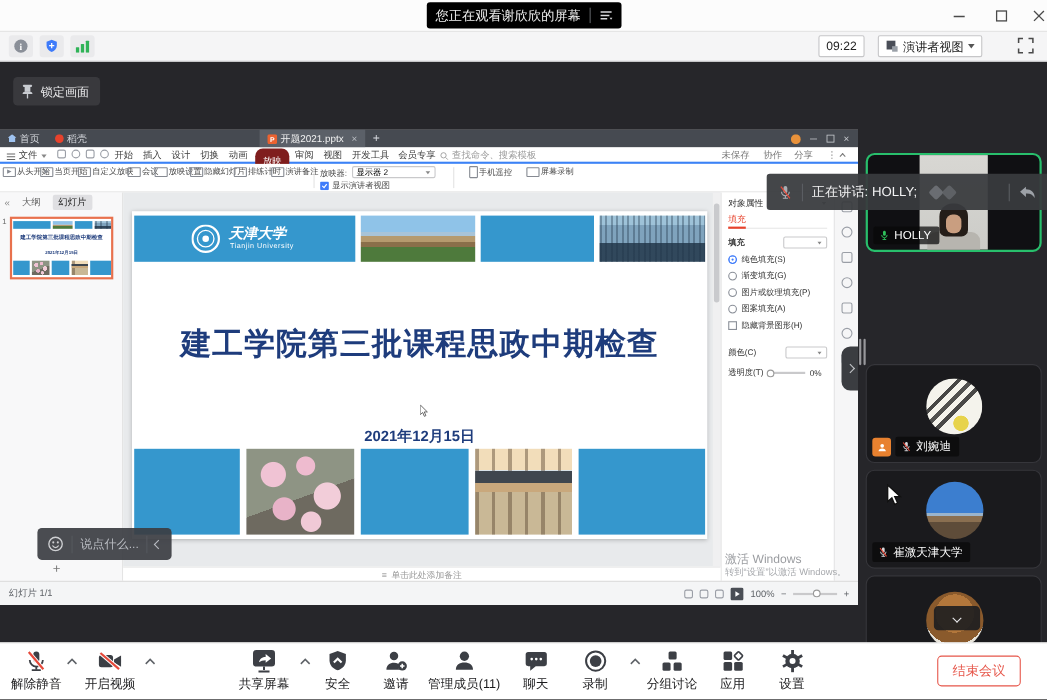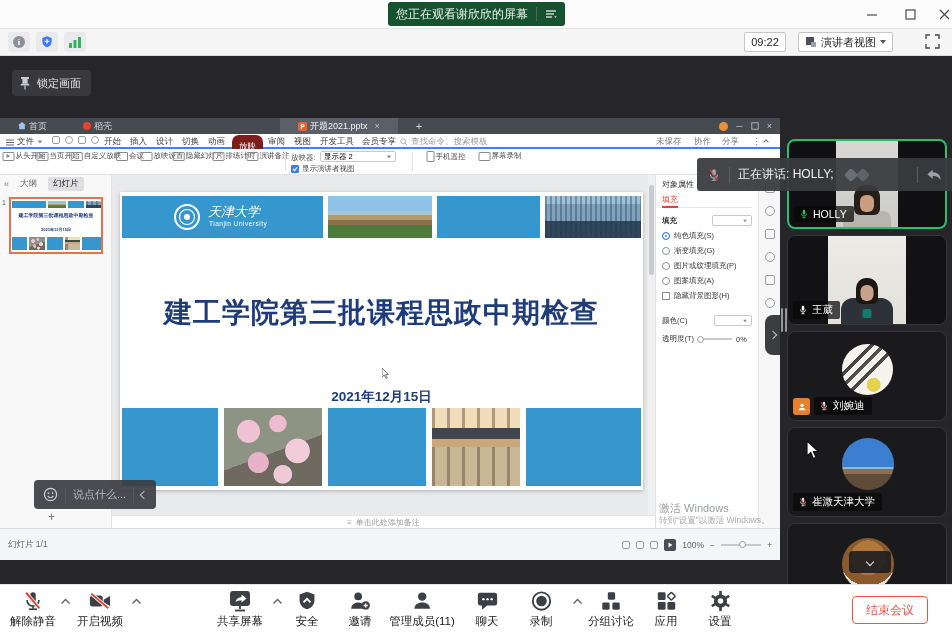--- a/index.html
+++ b/index.html
@@ -4,39 +4,39 @@
 <style>
   *{margin:0;padding:0;box-sizing:border-box}
   body{font-family:"Liberation Sans","DejaVu Sans",sans-serif;background:#000}
   .app{position:relative;width:952px;height:636px;background:#26262a;overflow:hidden}
   .abs{position:absolute}
   .fr{display:flex;align-items:center}
   svg{display:block}
 
   
   .tb1{position:absolute;left:0;top:0;width:952px;height:29px;background:#fcfcfc;border-bottom:1px solid #e4e4e4}
-  .pill{position:absolute;left:388px;top:2px;height:24px;background:#14532d;border-radius:3px;display:flex;align-items:center;padding:0 8px;gap:8px}
+  .pill{position:absolute;left:388px;top:2px;height:24px;background:#000000;border-radius:3px;display:flex;align-items:center;padding:0 8px;gap:8px}
   .pill-txt{color:#f1f1f1;font-size:12px;white-space:nowrap}
   .pill-div{width:1px;height:14px;background:#5c5f63}
   .wc{position:absolute;top:0;height:29px;width:28px;display:flex;align-items:center;justify-content:center;color:#4a4a4a;cursor:pointer}
 
   
   .tb2{position:absolute;left:0;top:29px;width:952px;height:27px;background:#f5f5f6;border-bottom:1px solid #dcdcde}
   .chipic{position:absolute;top:32px;width:22px;height:20px;background:#eaeaec;border-radius:3px;display:flex;align-items:center;justify-content:center}
   .timebox{position:absolute;left:744px;top:32px;width:42px;height:20px;border:1px solid #c6c6c8;border-radius:2px;background:#fff;display:flex;align-items:center;justify-content:center;font-size:11px;color:#222}
   .viewbox{position:absolute;left:798px;top:32px;height:20px;border:1px solid #c6c6c8;border-radius:2px;background:#fff;display:flex;align-items:center;gap:4px;padding:0 6px;font-size:11px;color:#222}
   .tri-d{width:0;height:0;border-left:3.5px solid transparent;border-right:3.5px solid transparent;border-top:4px solid #555}
 
   
   .lockbtn{position:absolute;left:12px;top:70px;height:26px;background:rgba(58,58,63,.94);border-radius:4px;display:flex;align-items:center;gap:6px;padding:0 10px 0 7px;color:#e9e9eb;font-size:11px;z-index:30}
 
   
   .wps{position:absolute;left:0;top:118px;width:780px;height:428px;background:#fff}
   .doctabs{position:absolute;left:0;top:0;width:780px;height:16px;background:#464a51;display:flex;align-items:center;font-size:9px;color:#d6d9de}
-  .dtab{display:flex;align-items:center;gap:3px;padding:0 18px;height:16px}
+  .dtab{display:flex;align-items:center;gap:3px;padding:0 7px;height:16px}
   .dtab.active{background:#5b6068;color:#f2f2f2}
   .menurow{position:absolute;left:0;top:16px;width:780px;height:15px;background:#fff;border-bottom:2px solid #3b82f6;font-size:8.5px;color:#3c3c3c}
   .mtab{position:absolute;top:2px;white-space:nowrap}
   .mtab.pill{background:#7f1d1d;color:#fff;border-radius:7px;padding:1px 7px;top:1px}
   .ribbon{position:absolute;left:0;top:31px;width:780px;height:26px;background:#fff;border-bottom:1px solid #e2e2e2}
   .rbtn{position:absolute;top:2px;display:flex;align-items:center;gap:1px;transform:translateX(-50%);white-space:nowrap}
   .rbtn .t{font-size:7.5px;color:#4a4a4a}
   .ric{width:12px;height:9px;border:1px solid #868a92;border-radius:1px;position:relative}
   .ric.play:after{content:"";position:absolute;left:3px;top:1.5px;border-left:4px solid #868a92;border-top:2.5px solid transparent;border-bottom:2.5px solid transparent}
   .rsep{position:absolute;top:3px;width:1px;height:19px;background:#e3e3e3}
@@ -56,21 +56,21 @@
   .sdate{position:absolute;left:0;top:196px;width:100%;text-align:center;font-size:13.5px;font-weight:bold;color:#1e3c7c}
   .props{position:absolute;left:655px;top:57px;width:103px;height:353px;background:#fff;border-left:1px solid #e2e2e2;padding:4px 6px;font-size:7.5px;color:#333}
   .prow{display:flex;align-items:center;gap:4px;margin-top:5px}
   .radio{width:8px;height:8px;border:1px solid #8a8f98;border-radius:50%;flex:none}
   .radio.sel{border-color:#3e7bfa;box-shadow:inset 0 0 0 2px #fff;background:#3e7bfa}
   .ckbox{width:8px;height:8px;border:1px solid #8a8f98;flex:none}
   .ddl{border:1px solid #c9c9cb;border-radius:2px;height:11px;display:flex;align-items:center;justify-content:space-between;padding:0 3px;background:#fff}
   .wstrip{position:absolute;left:758px;top:57px;width:22px;height:353px;background:#f6f6f7;border-left:1px solid #e6e6e6;display:flex;flex-direction:column;align-items:center;padding-top:8px;gap:13px}
   .sic{width:10px;height:10px;border:1px solid #9a9ea6;border-radius:2px}
   .notesbar{position:absolute;left:112px;top:397px;width:543px;height:13px;background:#fff;border-top:1px solid #e4e4e4;display:flex;align-items:center;justify-content:center;gap:4px;font-size:8px;color:#9a9a9a}
-  .statusbar{position:absolute;left:0;top:410px;width:780px;height:32px;background:#f4f5f6;border-top:1px solid #ddd;font-size:8.5px;color:#5f6368;display:flex;align-items:center;padding:0 8px;gap:6px}
+  .statusbar{position:absolute;left:0;top:410px;width:780px;height:22px;background:#f4f5f6;border-top:1px solid #ddd;font-size:8.5px;color:#5f6368;display:flex;align-items:center;padding:0 8px;gap:6px}
 
   
   .chatbar{position:absolute;left:34px;top:480px;height:29px;background:rgba(59,61,66,.92);border-radius:4px;display:flex;align-items:center;gap:7px;padding:0 9px;z-index:40;color:#b9bcc2}
   .wm1{position:absolute;left:659px;top:501px;font-size:11px;color:#9b9da1;z-index:25}
   .wm2{position:absolute;left:659px;top:515px;font-size:8.5px;color:#a6a8ac;z-index:25}
   .handle{position:absolute;left:765px;top:315px;width:15px;height:40px;background:#3b3d41;border-radius:8px 0 0 8px;z-index:45;display:flex;align-items:center;justify-content:center}
   .grip{position:absolute;left:781px;top:308px;z-index:45;display:flex;gap:2px}
   .grip i{display:block;width:2px;height:24px;background:#97979b;border-radius:1px}
   .carr{width:6px;height:6px;border-right:1.6px solid #c3c5c9;border-bottom:1.6px solid #c3c5c9}
   .speakbar{position:absolute;left:697px;top:158px;width:255px;height:33px;background:rgba(56,58,62,.94);border-radius:3px 0 0 3px;z-index:60;display:flex;align-items:center;padding:0 10px;gap:8px}
@@ -350,21 +350,21 @@
     </div>
 
     <div class="canvas">
       <div class="slide">
         <div class="sb" style="left:2px;top:4px;width:201px;height:42px">
           <svg class="abs" style="left:52px;top:8px" width="26" height="26" viewBox="0 0 26 26">
               <circle cx="13" cy="13" r="12" fill="none" stroke="#fff" stroke-width="2"></circle>
               <circle cx="13" cy="13" r="7.5" fill="none" stroke="#fff" stroke-width="1.2"></circle>
               <circle cx="13" cy="13" r="3" fill="#fff"></circle>
             </svg>
-          <div class="abs" style="left:86px;top:7px;color:#fff;font-size:13px;font-weight:normal;font-style:italic;font-family:'Liberation Serif','DejaVu Serif',serif">天津大学</div>
+          <div class="abs" style="left:86px;top:7px;color:#fff;font-size:13px;font-weight:bold;font-style:italic;font-family:'Liberation Serif','DejaVu Serif',serif">天津大学</div>
           <div class="abs" style="left:87px;top:24px;color:#fff;font-size:6.5px;letter-spacing:.5px">Tianjin University</div>
         </div>
         <div class="ph ph1" style="left:208px;top:4px;width:104px;height:42px"></div>
         <div class="sb" style="left:317px;top:4px;width:103px;height:42px"></div>
         <div class="ph ph2" style="left:425px;top:4px;width:96px;height:42px"></div>
 
         <div class="stitle">建工学院第三批课程思政中期检查</div>
         <svg class="abs" style="left:262px;top:176px" width="8" height="11" viewBox="0 0 8 11">
             <polygon points="0,0 0,9 2.3,7 3.8,10.5 5.2,9.8 3.7,6.5 6.5,6.5" fill="#fff" stroke="#555" stroke-width="0.8"></polygon>
           </svg>
@@ -528,39 +528,20 @@
             <rect x="9" y="2" width="6" height="11" rx="3"></rect>
           </g>
           <path d="M6 11a6 6 0 0 0 12 0" fill="none" stroke="#2fc25b" stroke-width="2"></path>
           <line x1="12" y1="17.5" x2="12" y2="21" stroke="#2fc25b" stroke-width="2"></line>
           <line x1="8" y1="21" x2="16" y2="21" stroke="#2fc25b" stroke-width="2"></line>
         </svg>
       <span>HOLLY</span>
     </div>
   </div>
 
-  <div class="tile" style="top:235px;height:90px;background:#121215">
-    <div class="vband" style="width:78px;background:linear-gradient(#edebe7,#e2e0da)">
-      <div class="abs" style="left:50%;bottom:0;transform:translateX(-50%);width:52px;height:26px;background:#2d3238;border-radius:12px 12px 0 0"></div>
-      <div class="abs" style="left:50%;bottom:20px;transform:translateX(-50%);width:22px;height:26px;background:#1c1712;border-radius:10px 10px 5px 5px"></div>
-      <div class="abs" style="left:50%;bottom:23px;transform:translateX(-50%);width:13px;height:16px;background:#c8a28c;border-radius:6px"></div>
-      <div class="abs" style="left:50%;bottom:6px;transform:translateX(-50%);width:9px;height:9px;background:#157a6e;border-radius:2px"></div>
-    </div>
-    <div class="chip">
-      <svg width="10" height="12" viewBox="0 0 24 24">
-          <g fill="#fff">
-            <rect x="9" y="2" width="6" height="11" rx="3"></rect>
-          </g>
-          <path d="M6 11a6 6 0 0 0 12 0" fill="none" stroke="#fff" stroke-width="2"></path>
-          <line x1="12" y1="17.5" x2="12" y2="21" stroke="#fff" stroke-width="2"></line>
-          <line x1="8" y1="21" x2="16" y2="21" stroke="#fff" stroke-width="2"></line>
-        </svg>
-      <span>王葳</span>
-    </div>
-  </div>
 
   <div class="tile" style="top:427px;height:90px">
     <div class="avatar" style="left:54px;top:10px;width:52px;height:52px;background:linear-gradient(180deg,#3c7ecf 0 55%,#9ab4cc 55% 60%,#8a6f50 60% 70%,#5e4c39 70% 100%)"></div>
     <div class="chip">
       <svg width="10" height="12" viewBox="0 0 24 24">
           <g fill="#d7d9dc">
             <rect x="9" y="2" width="6" height="11" rx="3"></rect>
           </g>
           <path d="M6 11a6 6 0 0 0 12 0" fill="none" stroke="#d7d9dc" stroke-width="2"></path>
           <line x1="12" y1="17.5" x2="12" y2="21" stroke="#d7d9dc" stroke-width="2"></line>

